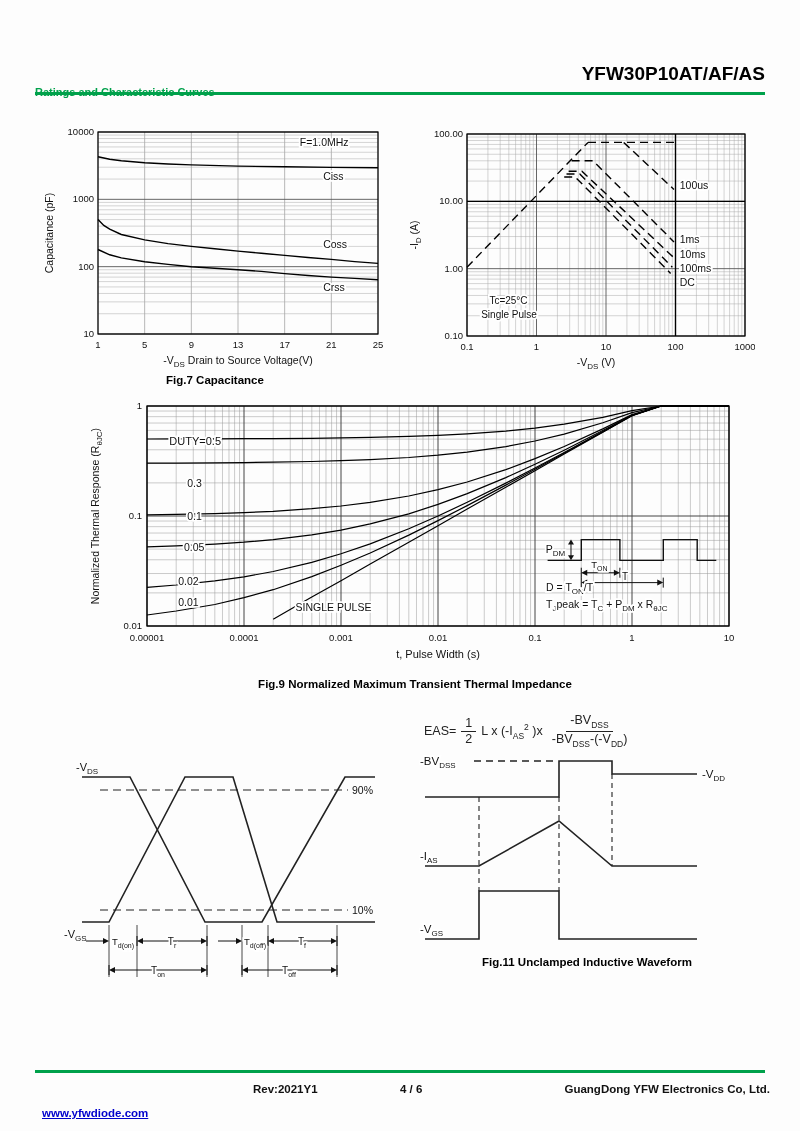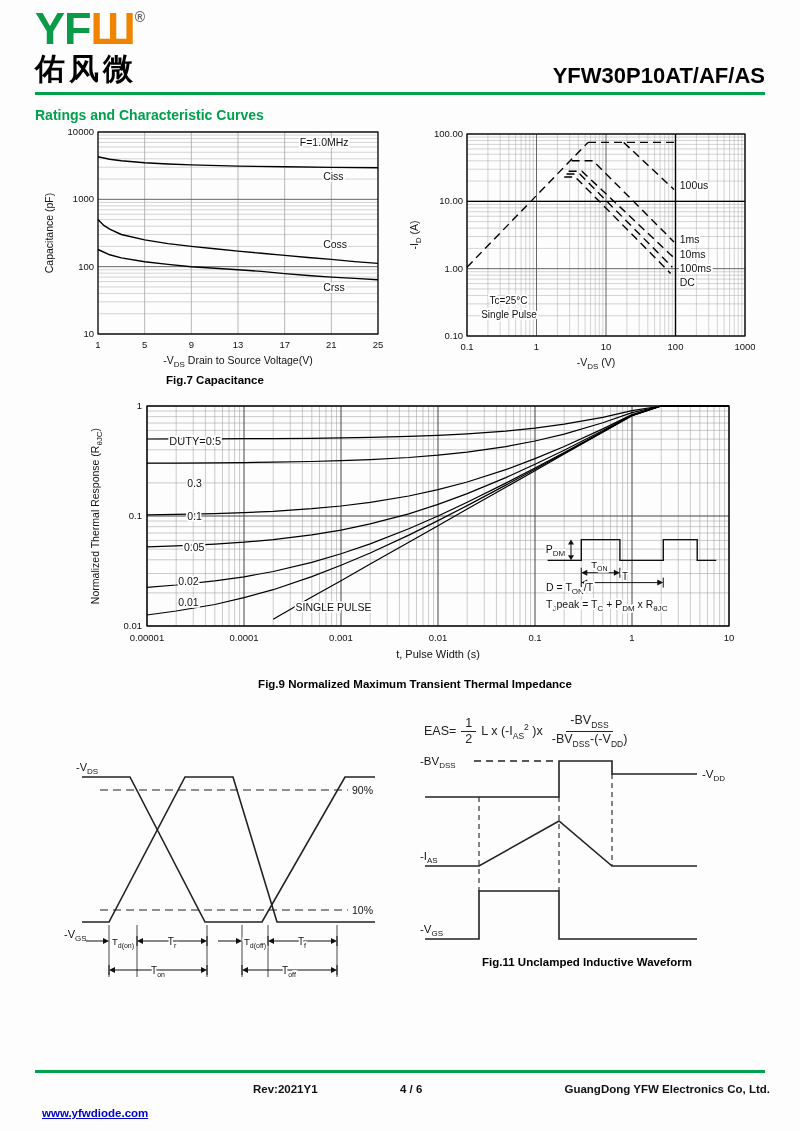--- a/index.html
+++ b/index.html
@@ -4,23 +4,23 @@
 <style>
   html,body{margin:0;padding:0;background:#e8e8e8;}
   .page{position:relative;width:800px;height:1131px;background:#fdfdfd;margin:0 auto;
         font-family:"Liberation Sans",sans-serif;color:#111;overflow:hidden;}
   
   .logo{position:absolute;left:35px;top:6px;line-height:1;}
   .logo .lg{font-size:45px;font-weight:800;color:#0b9a48;letter-spacing:-1px;}
   .logo .lo{font-size:45px;font-weight:800;color:#f08300;letter-spacing:-1px;}
   .logo .lr{font-size:14px;color:#666;font-weight:700;vertical-align:22px;}
   .logo .lcn{font-size:30px;font-weight:700;color:#000;letter-spacing:4px;margin-top:3px;}
-  .model{position:absolute;right:35px;top:63px;font-size:22px;font-weight:700;color:#000;text-align:center;}
+  .model{position:absolute;right:35px;top:63px;font-size:19px;font-weight:700;color:#000;text-align:center;}
   .hrule{position:absolute;left:35px;right:35px;top:92px;height:3px;background:#00a14b;}
-  .section-title{position:absolute;left:35px;top:107px;font-size:14px;font-weight:700;color:#00a14b;}
+  .section-title{position:absolute;left:35px;top:86px;font-size:11px;font-weight:700;color:#00a14b;}
   
   .fig{position:absolute;}
   .cap{font-weight:700;font-size:11.5px;text-align:center;color:#000;}
   svg text{font-family:"Liberation Sans",sans-serif;}
   
   .eas{display:flex;align-items:center;font-size:12.5px;height:42px;padding-left:12px;color:#222;}
   .eas sub,.eas sup,.cap sub{font-size:68%;}
   .frac{display:inline-flex;flex-direction:column;align-items:center;margin:0 5px;line-height:1.15;}
   .frac .num{border-bottom:1.4px solid #222;padding:0 4px;}
   .frac .den{padding:0 4px;}
@@ -29,24 +29,20 @@
   .flink{position:absolute;left:42px;top:1083px;font-size:11.5px;font-weight:700;color:#0000cc;text-decoration:underline;margin-top:24px;}
   .frev{position:absolute;left:253px;top:1083px;font-size:11.5px;font-weight:700;}
   .fpage{position:absolute;left:400px;top:1083px;font-size:11.5px;font-weight:700;}
   .fco{position:absolute;right:30px;top:1083px;font-size:11.5px;font-weight:700;}
 </style>
 </head>
 <body>
 
 <div class="page">
 
-  <div class="logo">
-    <span class="lg">YF</span><span class="lo">Ш</span><span class="lr">®</span>
-    <div class="lcn">佑风微</div>
-  </div>
 
   <div class="model">YFW30P10AT/AF/AS</div>
   <div class="hrule"></div>
   <div class="section-title">Ratings and Characteristic Curves</div>
 
   <div class="fig" style="left:40px;top:124px;width:350px;">
     <svg id="svg7" width="350" height="246" viewBox="0 0 350 246">
         <line x1="58" x2="58" y1="8" y2="210" stroke="#999" stroke-width="0.7"></line>
         <line x1="104.66666666666666" x2="104.66666666666666" y1="8" y2="210" stroke="#999" stroke-width="0.7"></line>
         <line x1="151.33333333333331" x2="151.33333333333331" y1="8" y2="210" stroke="#999" stroke-width="0.7"></line>

